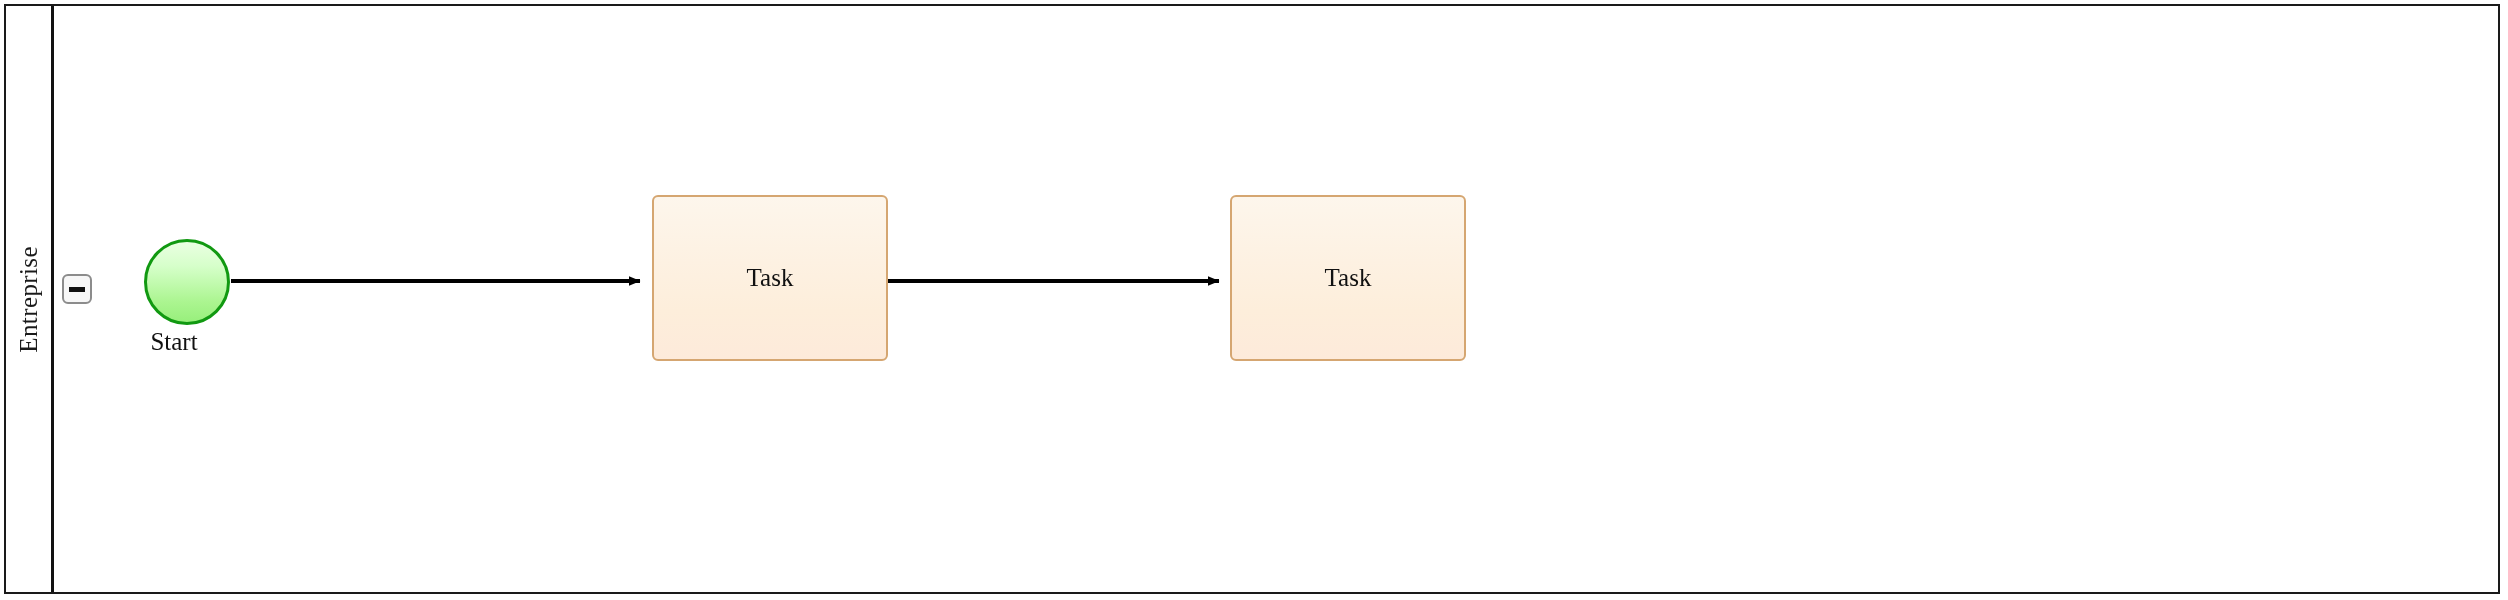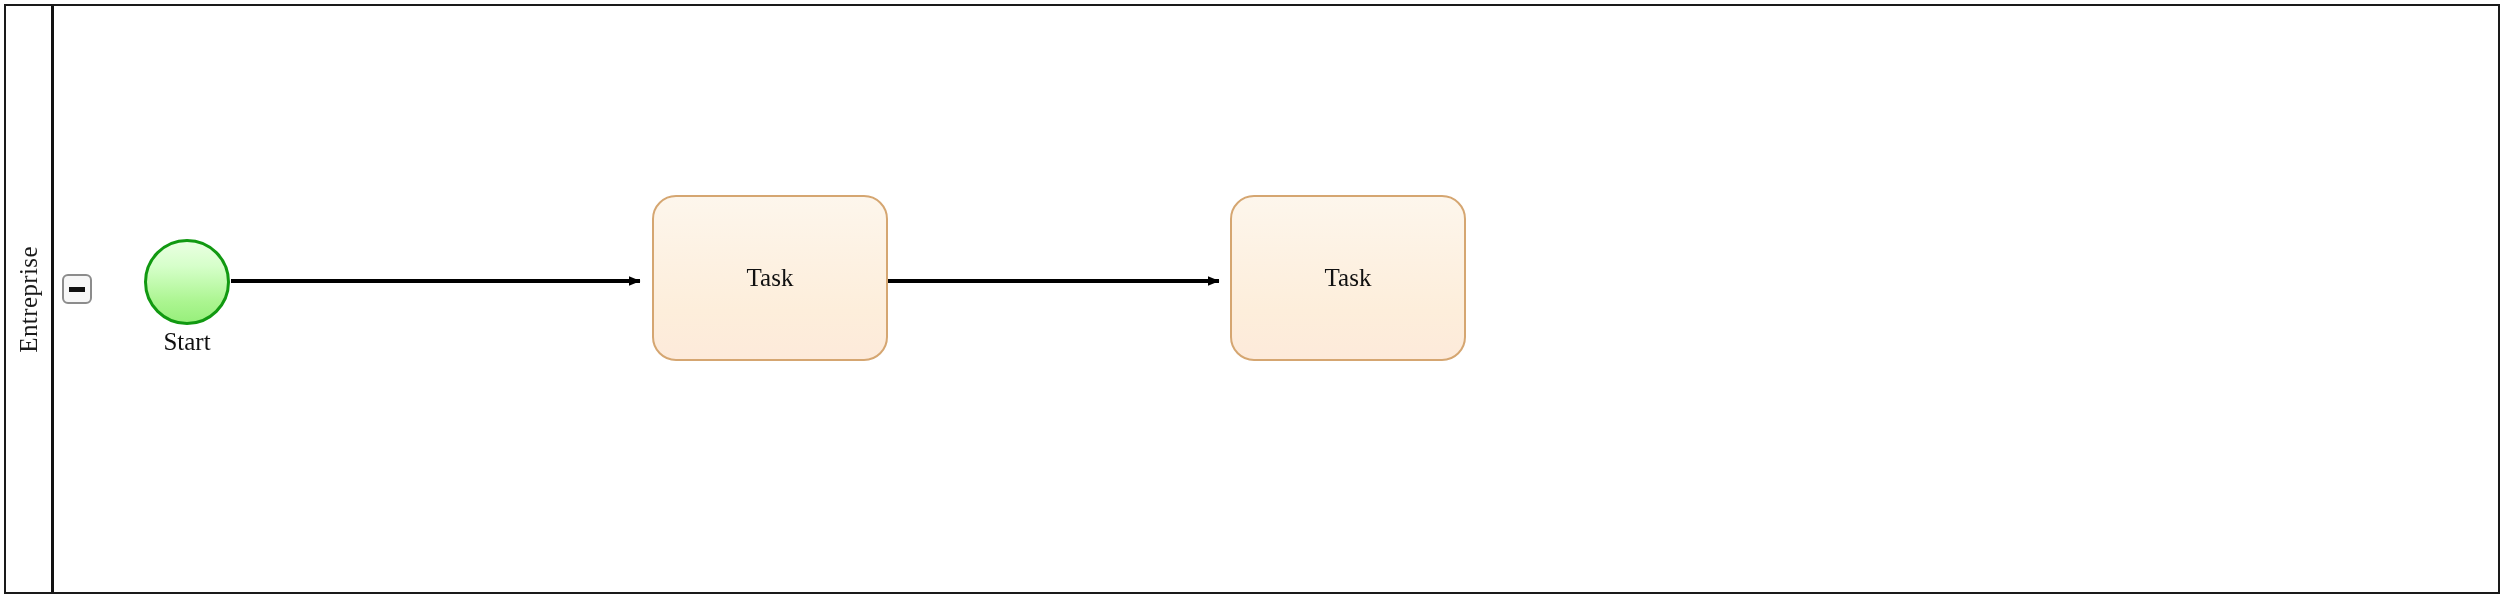--- a/index.html
+++ b/index.html
@@ -100,38 +100,38 @@
     height: 86px;
     box-sizing: border-box;
     border-radius: 50%;
     border: 3px solid #119911;
     background: linear-gradient(to bottom, #eaffe2 0%, #d6ffca 30%, #abf590 75%, #98ef7c 100%);
     cursor: pointer;
   }
 
   .start-label {
     position: absolute;
-    left: 94px;
+    left: 81px;
     top: 328px;
     width: 186px;
     text-align: center;
     font-family: "Liberation Serif", "DejaVu Serif", serif;
     font-size: 25px;
     color: #111111;
     white-space: nowrap;
   }
 
   
   .task {
     position: absolute;
     box-sizing: border-box;
     width: 236px;
     height: 166px;
     border: 2px solid #d5a671;
-    border-radius: 24px;
+    border-radius: 6px;
     background: linear-gradient(to bottom, #fdf6ec 0%, #fdf1e2 40%, #fdeedb 70%, #fdeada 100%);
     display: flex;
     align-items: center;
     justify-content: center;
     cursor: pointer;
   }
   .task-label {
     font-family: "Liberation Serif", "DejaVu Serif", serif;
     font-size: 25px;
     color: #111111;

